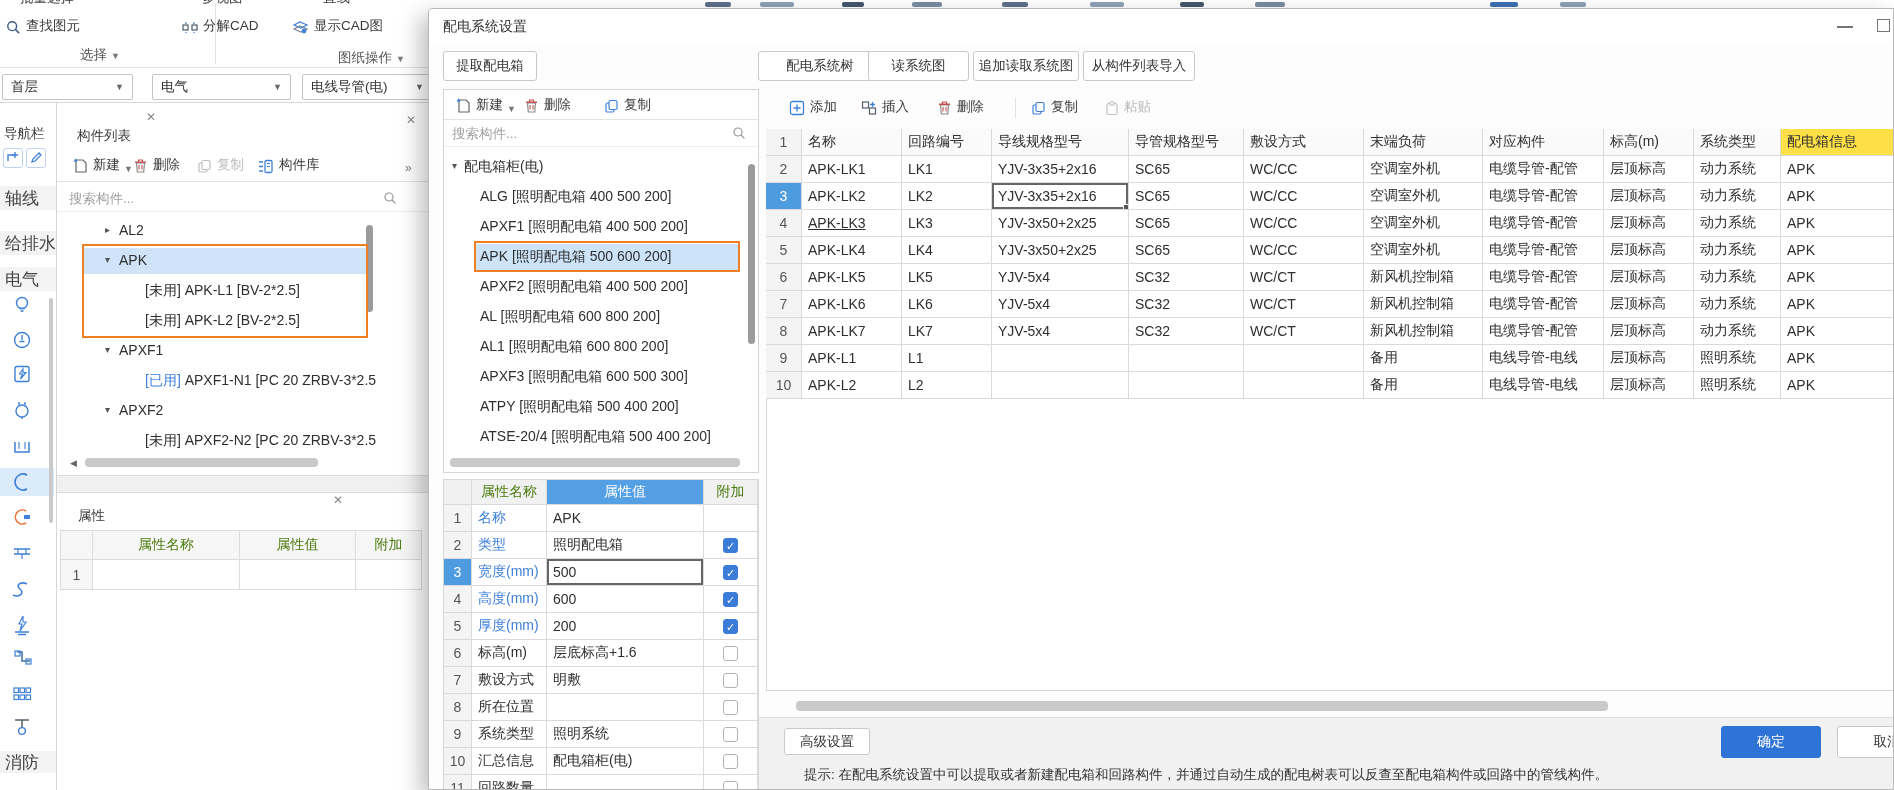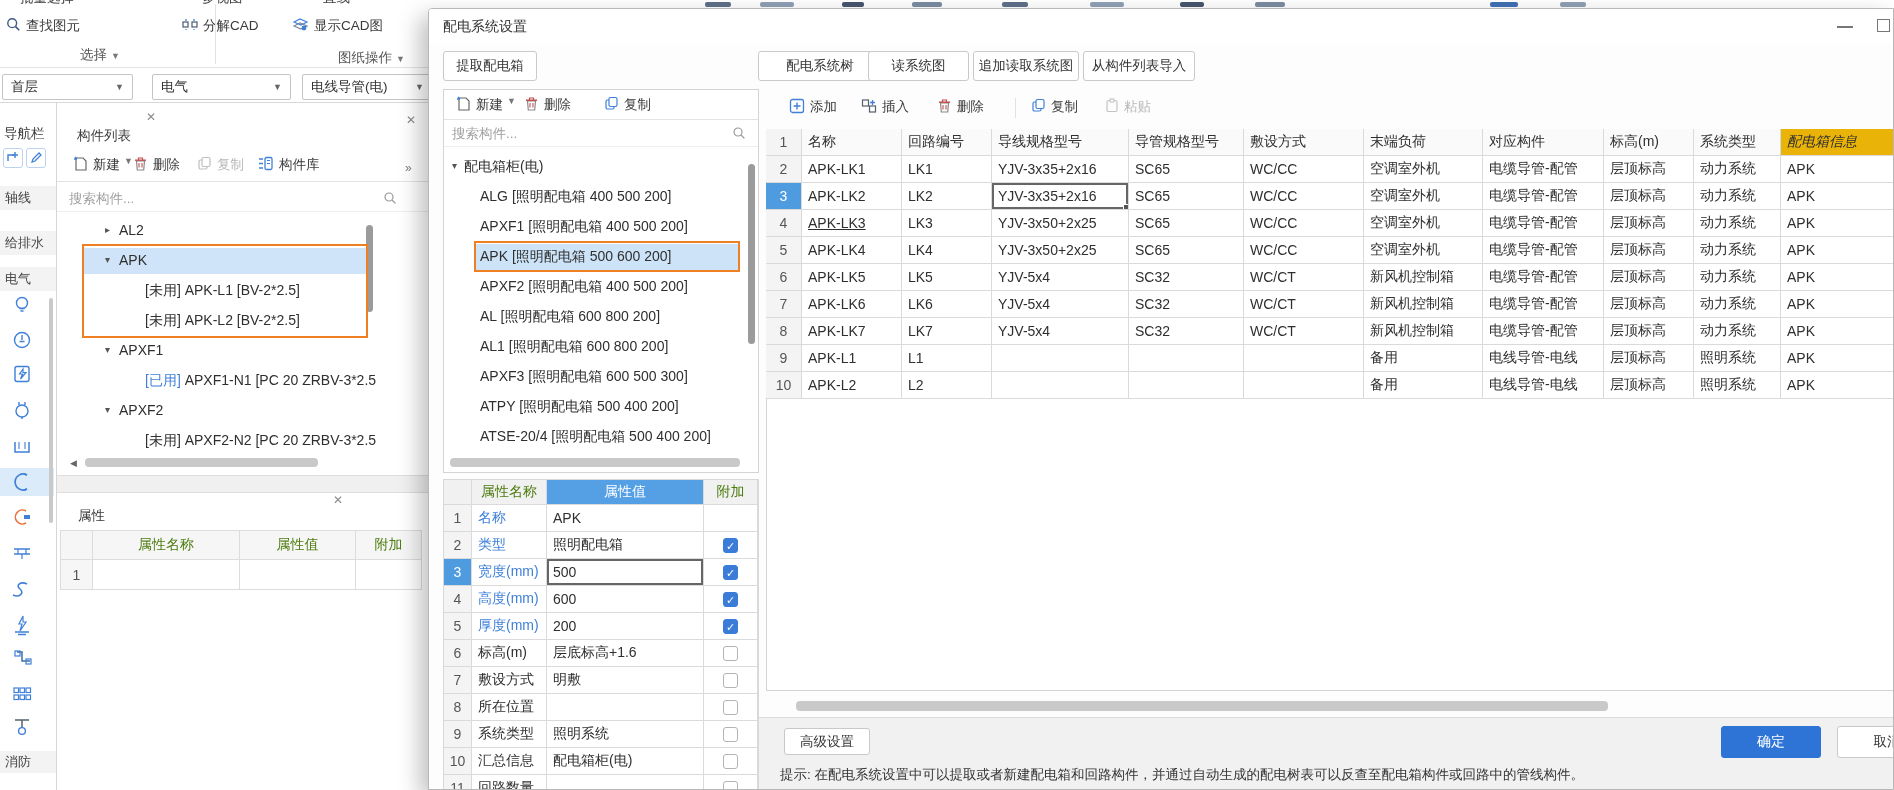--- a/index.html
+++ b/index.html
@@ -13,23 +13,23 @@
   .rib-label{color:#3c3c3c;font-size:13.5px;white-space:nowrap}
   .rib-caret{font-size:9px;color:#777;margin-left:4px}
   .vdiv{width:1px;background:#e2e2e2}
   .hline{height:1px;background:#e3e3e3}
   .dropdown{border:1px solid #c4c4c4;border-radius:2px;background:#fff;display:flex;align-items:center;padding:0 8px;font-size:13.5px;color:#333}
   .dropdown .dd-caret{margin-left:auto;font-size:9px;color:#666}
   .smudge{position:absolute;border-radius:2px}
   
   .panel-title{font-size:13.5px;color:#3a3a3a}
   .xmark{font-size:12px;color:#8a8a8a;line-height:10px}
-  .navsec{background:#f3f3f3;color:#444;font-size:13px;display:flex;align-items:center;padding-left:5px}
+  .navsec{background:#f3f3f3;color:#444;font-size:17px;display:flex;align-items:center;padding-left:5px}
   .navicon{position:absolute;left:11px;width:22px;height:22px}
-  .toolbar-item{display:flex;align-items:flex-start;font-size:13.5px;color:#3a3a3a;white-space:nowrap}
+  .toolbar-item{display:flex;align-items:flex-end;font-size:13.5px;color:#3a3a3a;white-space:nowrap}
   .toolbar-item .ic{margin-right:5px}
   .toolbar-item.disabled{color:#b9b9b9}
   .search-ph{color:#a0a0a0;font-size:13.5px}
   
   .tree-row{position:absolute;left:0;height:30px;width:100%;display:flex;align-items:center;font-size:14px}
   .tree-row .arrow{position:absolute;font-size:10px;color:#555;top:8px}
   .tree-row .lbl{position:absolute;white-space:nowrap;top:6px}
   .tree-row .lbl .blue{color:#3f80d8}
   .tree-row.sel::before{content:'';position:absolute;top:2px;bottom:2px;background:#cfe4f8}
   .orangebox{position:absolute;border:2px solid #ee7f22;pointer-events:none;z-index:5}
@@ -594,21 +594,21 @@
         <div class="gcell gnum" style="width: 36px; height: 27px;">1</div>
         <div class="gcell" style="width: 100px; height: 27px; background: rgb(250, 250, 250);">名称</div>
         <div class="gcell" style="width: 90px; height: 27px; background: rgb(250, 250, 250);">回路编号</div>
         <div class="gcell" style="width: 137px; height: 27px; background: rgb(250, 250, 250);">导线规格型号</div>
         <div class="gcell" style="width: 115px; height: 27px; background: rgb(250, 250, 250);">导管规格型号</div>
         <div class="gcell" style="width: 120px; height: 27px; background: rgb(250, 250, 250);">敷设方式</div>
         <div class="gcell" style="width: 119px; height: 27px; background: rgb(250, 250, 250);">末端负荷</div>
         <div class="gcell" style="width: 121px; height: 27px; background: rgb(250, 250, 250);">对应构件</div>
         <div class="gcell" style="width: 90px; height: 27px; background: rgb(250, 250, 250);">标高(m)</div>
         <div class="gcell" style="width: 87px; height: 27px; background: rgb(250, 250, 250);">系统类型</div>
-        <div class="gcell" style="width: 113px; height: 27px; background: #eab308; font-style: italic;">配电箱信息</div>
+        <div class="gcell" style="width: 113px; height: 27px; background: #fde047;">配电箱信息</div>
       </div>
       <div class="flexrow">
         <div class="gcell gnum" style="width: 36px; height: 27px;">2</div>
         <div class="gcell" style="width: 100px; height: 27px;">APK-LK1</div>
         <div class="gcell" style="width: 90px; height: 27px;">LK1</div>
         <div class="gcell" style="width: 137px; height: 27px;">YJV-3x35+2x16</div>
         <div class="gcell" style="width: 115px; height: 27px;">SC65</div>
         <div class="gcell" style="width: 120px; height: 27px;">WC/CC</div>
         <div class="gcell" style="width: 119px; height: 27px;">空调室外机</div>
         <div class="gcell" style="width: 121px; height: 27px;">电缆导管-配管</div>
@@ -718,16 +718,16 @@
         <div class="gcell" style="width: 121px; height: 27px;">电线导管-电线</div>
         <div class="gcell" style="width: 90px; height: 27px;">层顶标高</div>
         <div class="gcell" style="width: 87px; height: 27px;">照明系统</div>
         <div class="gcell" style="width: 113px; height: 27px;">APK</div>
       </div>
     </div>
   <div class="abs sb-thumb" style="left:367px;top:692px;width:812px;height:10px"></div>
 
   <div class="abs" style="left:330px;top:708px;width:1136px;height:74px;background:#f1f1f1;border-top:1px solid #ddd"></div>
   <div class="dlg-btn" style="left:355px;top:719px;width:86px;height:27px">高级设置</div>
-  <div class="abs" style="left:351px;top:757px;font-size:13.5px;color:#333;white-space:nowrap">提示: 在配电系统设置中可以提取或者新建配电箱和回路构件，并通过自动生成的配电树表可以反查至配电箱构件或回路中的管线构件。</div>
+  <div class="abs" style="left:375px;top:757px;font-size:13.5px;color:#333;white-space:nowrap">提示: 在配电系统设置中可以提取或者新建配电箱和回路构件，并通过自动生成的配电树表可以反查至配电箱构件或回路中的管线构件。</div>
   <div class="dlg-btn btn-blue" style="left:1292px;top:717px;width:100px;height:32px">确定</div>
   <div class="dlg-btn" style="left:1408px;top:717px;width:100px;height:32px">取消</div>
 </div>
 
 </body></html>

